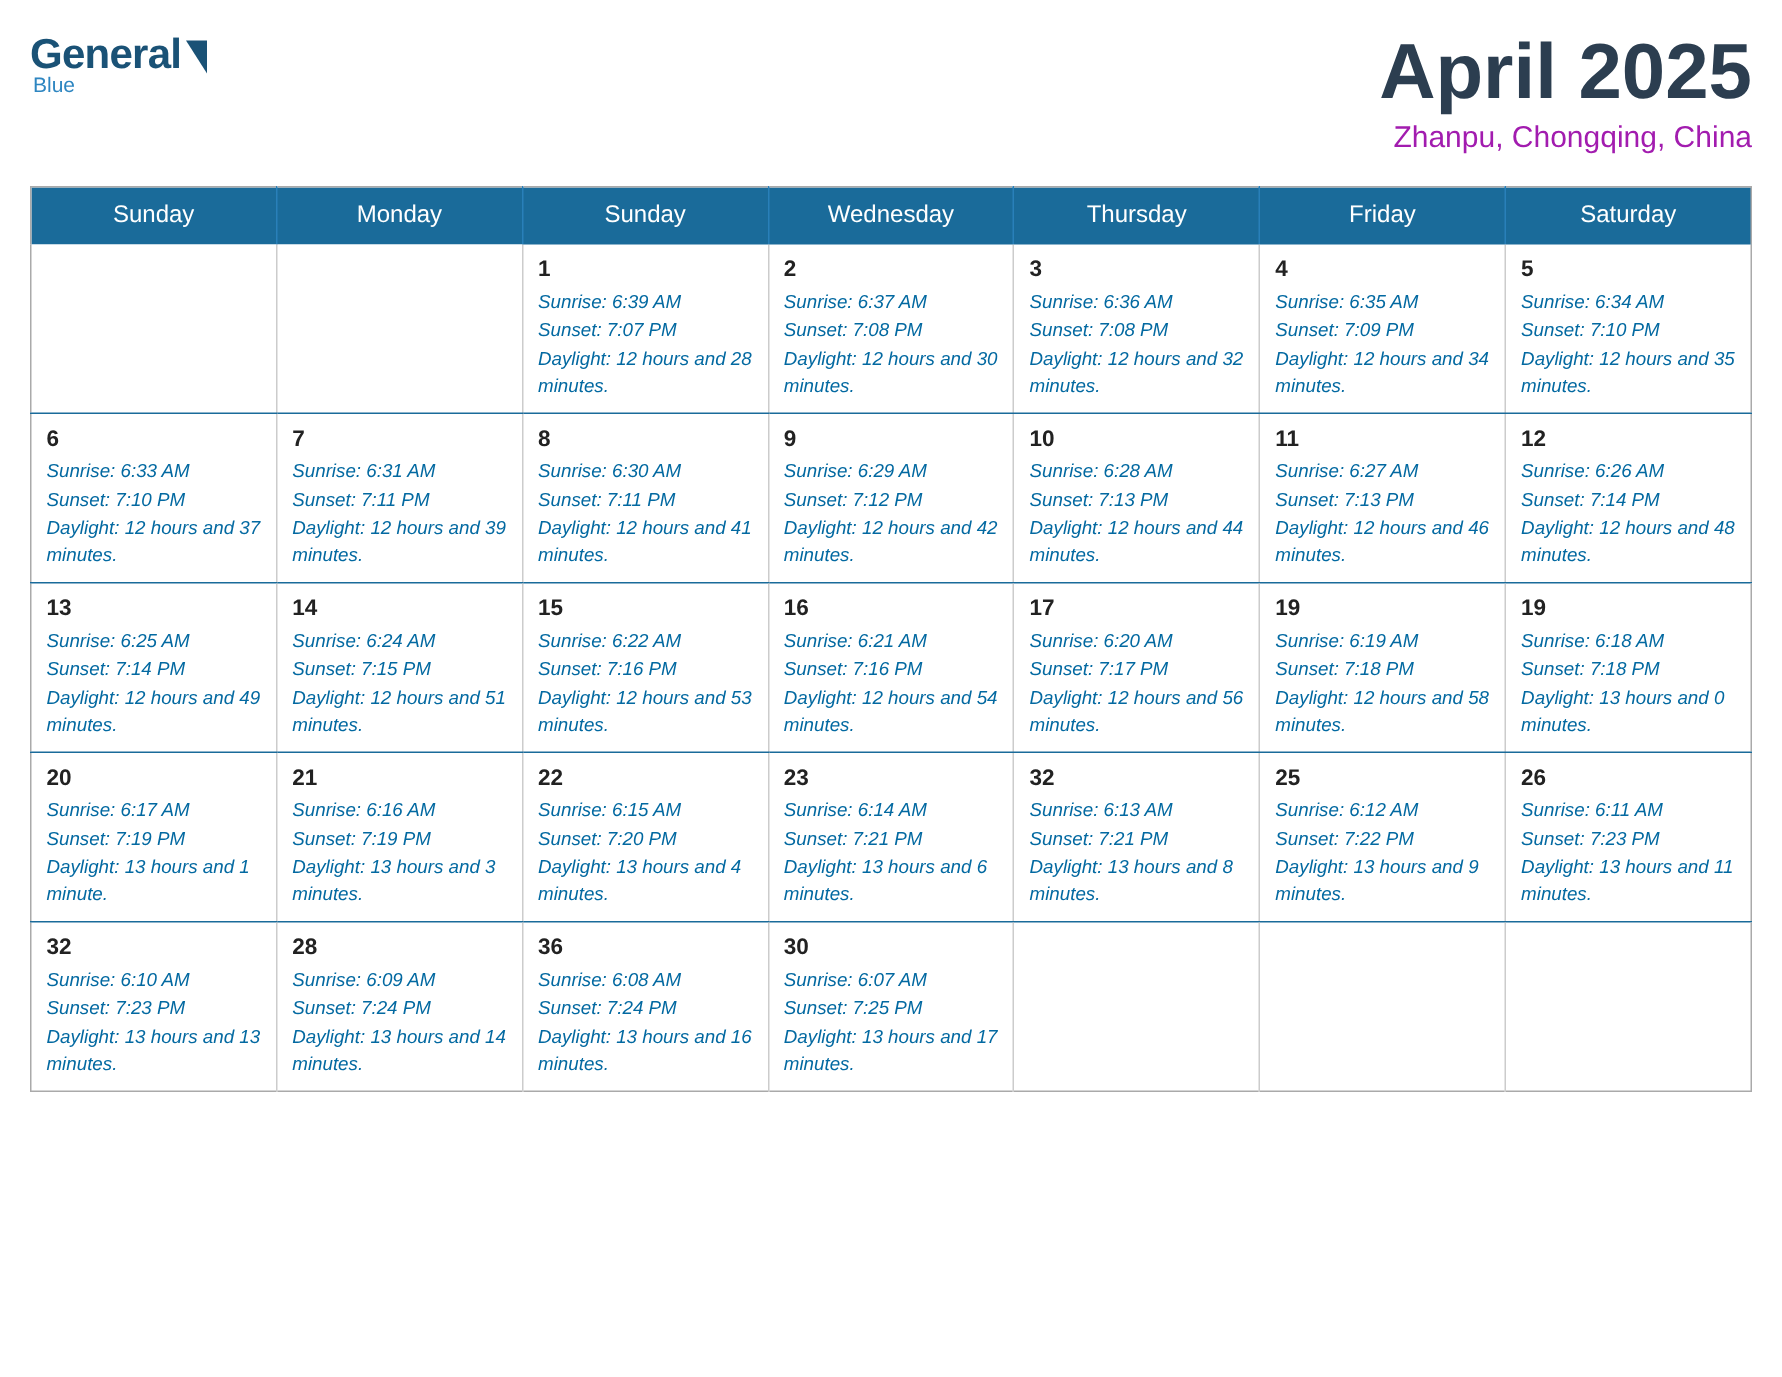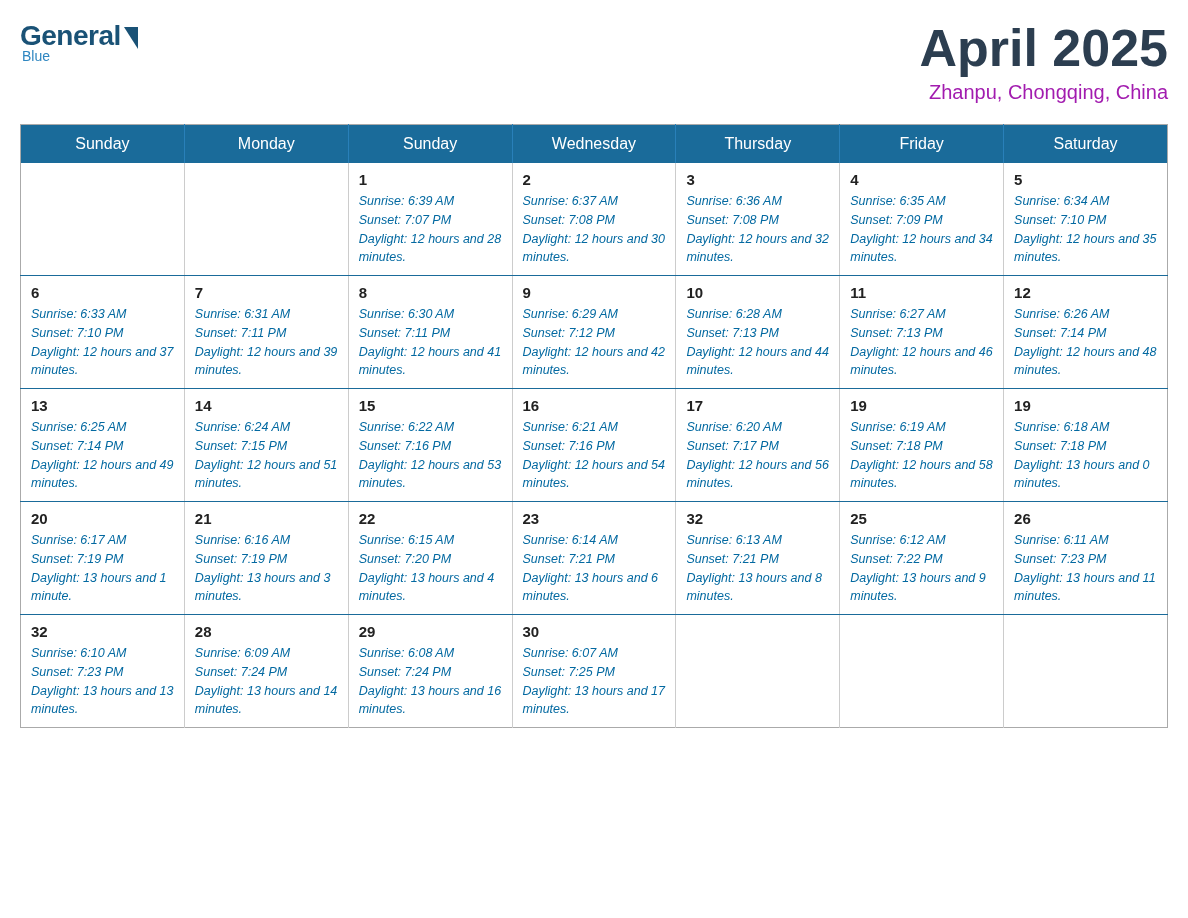--- a/index.html
+++ b/index.html
@@ -264,21 +264,21 @@
       <tr>
         <td>
           <span class="day-number">32</span>
           <div class="day-info">Sunrise: 6:10 AM<br>Sunset: 7:23 PM<br>Daylight: 13 hours and 13 minutes.</div>
         </td>
         <td>
           <span class="day-number">28</span>
           <div class="day-info">Sunrise: 6:09 AM<br>Sunset: 7:24 PM<br>Daylight: 13 hours and 14 minutes.</div>
         </td>
         <td>
-          <span class="day-number">29</span>
+          <span class="day-number">36</span>
           <div class="day-info">Sunrise: 6:08 AM<br>Sunset: 7:24 PM<br>Daylight: 13 hours and 16 minutes.</div>
         </td>
         <td>
           <span class="day-number">30</span>
           <div class="day-info">Sunrise: 6:07 AM<br>Sunset: 7:25 PM<br>Daylight: 13 hours and 17 minutes.</div>
         </td>
         <td class="empty-cell"></td>
         <td class="empty-cell"></td>
         <td class="empty-cell"></td>
       </tr>

